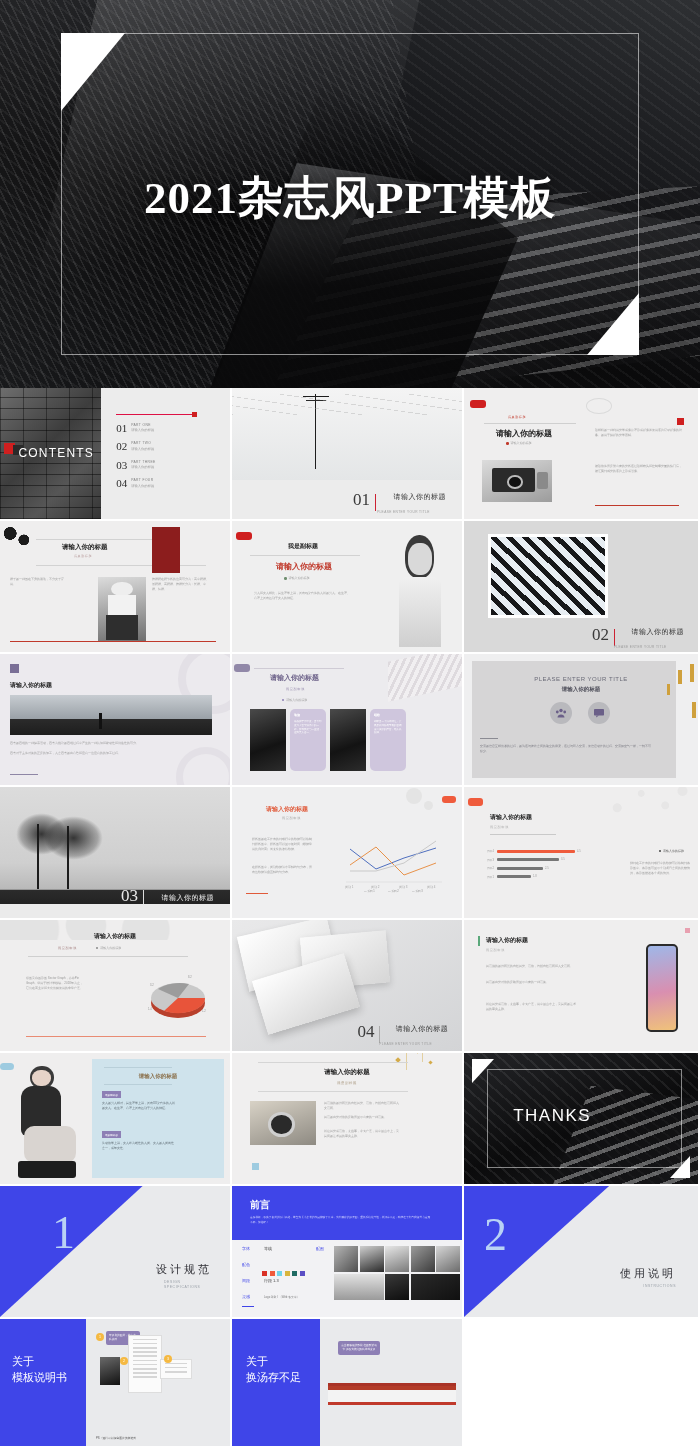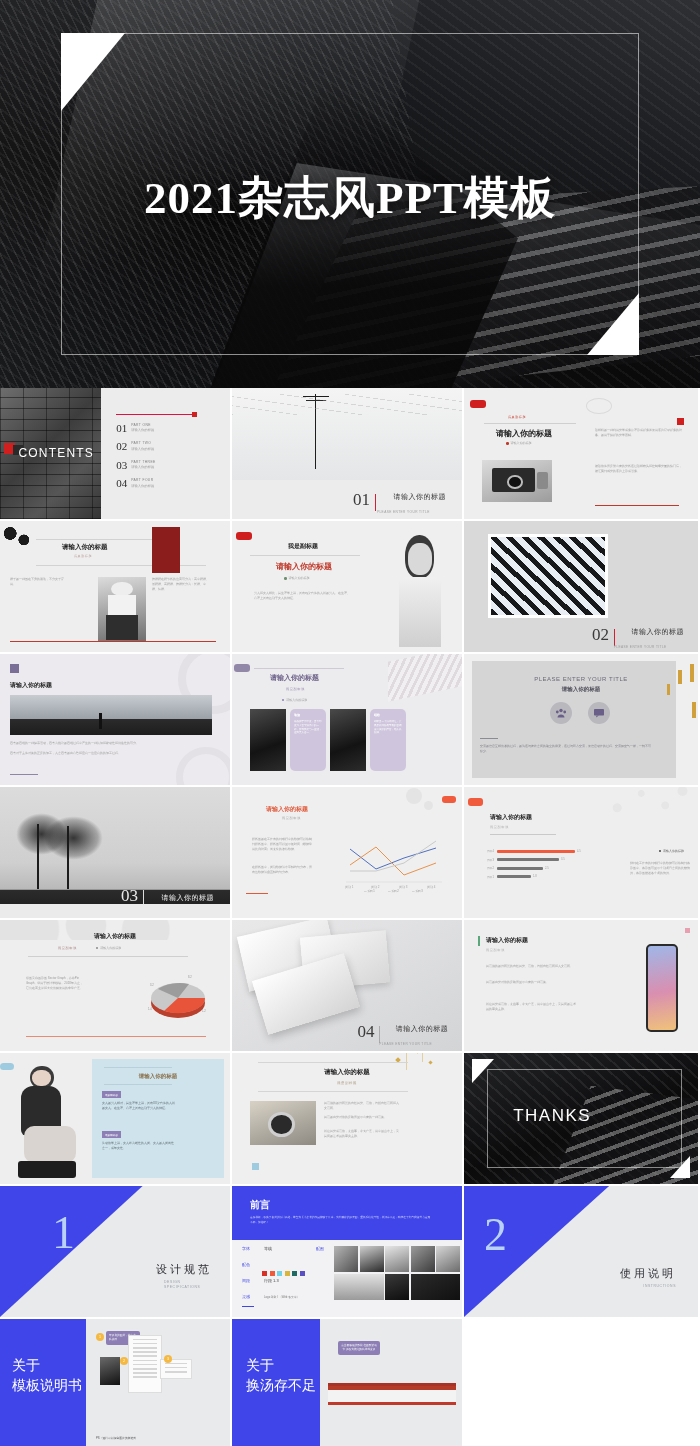--- a/index.html
+++ b/index.html
@@ -145,21 +145,21 @@
     content:""; position:absolute; inset:0; background:#e9eaec;
     clip-path: polygon(100% 0%, 100% 100%, 0% 100%, 62% 0%);
   }
   .big-num { font-size:46px; color:#b9d2f5; font-family:"Liberation Serif",serif; line-height:1; }
   .spec-cn { font-size:11px; color:#2f2f35; font-family:"Liberation Serif",serif; letter-spacing:3px; }
   .spec-en { font-size:3.4px; color:#9aa0a8; letter-spacing:.6px; line-height:1.4; }
 
   .sw { width:5px; height:5px; display:inline-block; margin-right:2.5px; }
   .thumb { background:linear-gradient(135deg,#b6b6b6,#4f4f4f); }
 
-  .ribbon-cn { color:#fff; font-size:14px; font-family:Liberation Sans, sans-serif; line-height:1.45; }
+  .ribbon-cn { color:#fff; font-size:11px; font-family:Liberation Mono, monospace; line-height:1.45; }
   .callout { background:#8d7fb5; color:#fff; font-size:2.7px; border-radius:2px; padding:3px; line-height:1.5; position:relative; }
   .menu-mock { background:#fbfbfb; border:1px solid #ddd; }
   .menu-mock i { display:block; height:1.6px; background:#d6d6d6; margin:2.6px 4px; }
   .ribbon-mock { background:#c0392b; }
   .ribbon-mock .rt { height:3px; background:#a93226; }
   .ribbon-mock .rb { height:12px; background:#f3f3f3; }
 </style>
 </head>
 <body>
 

